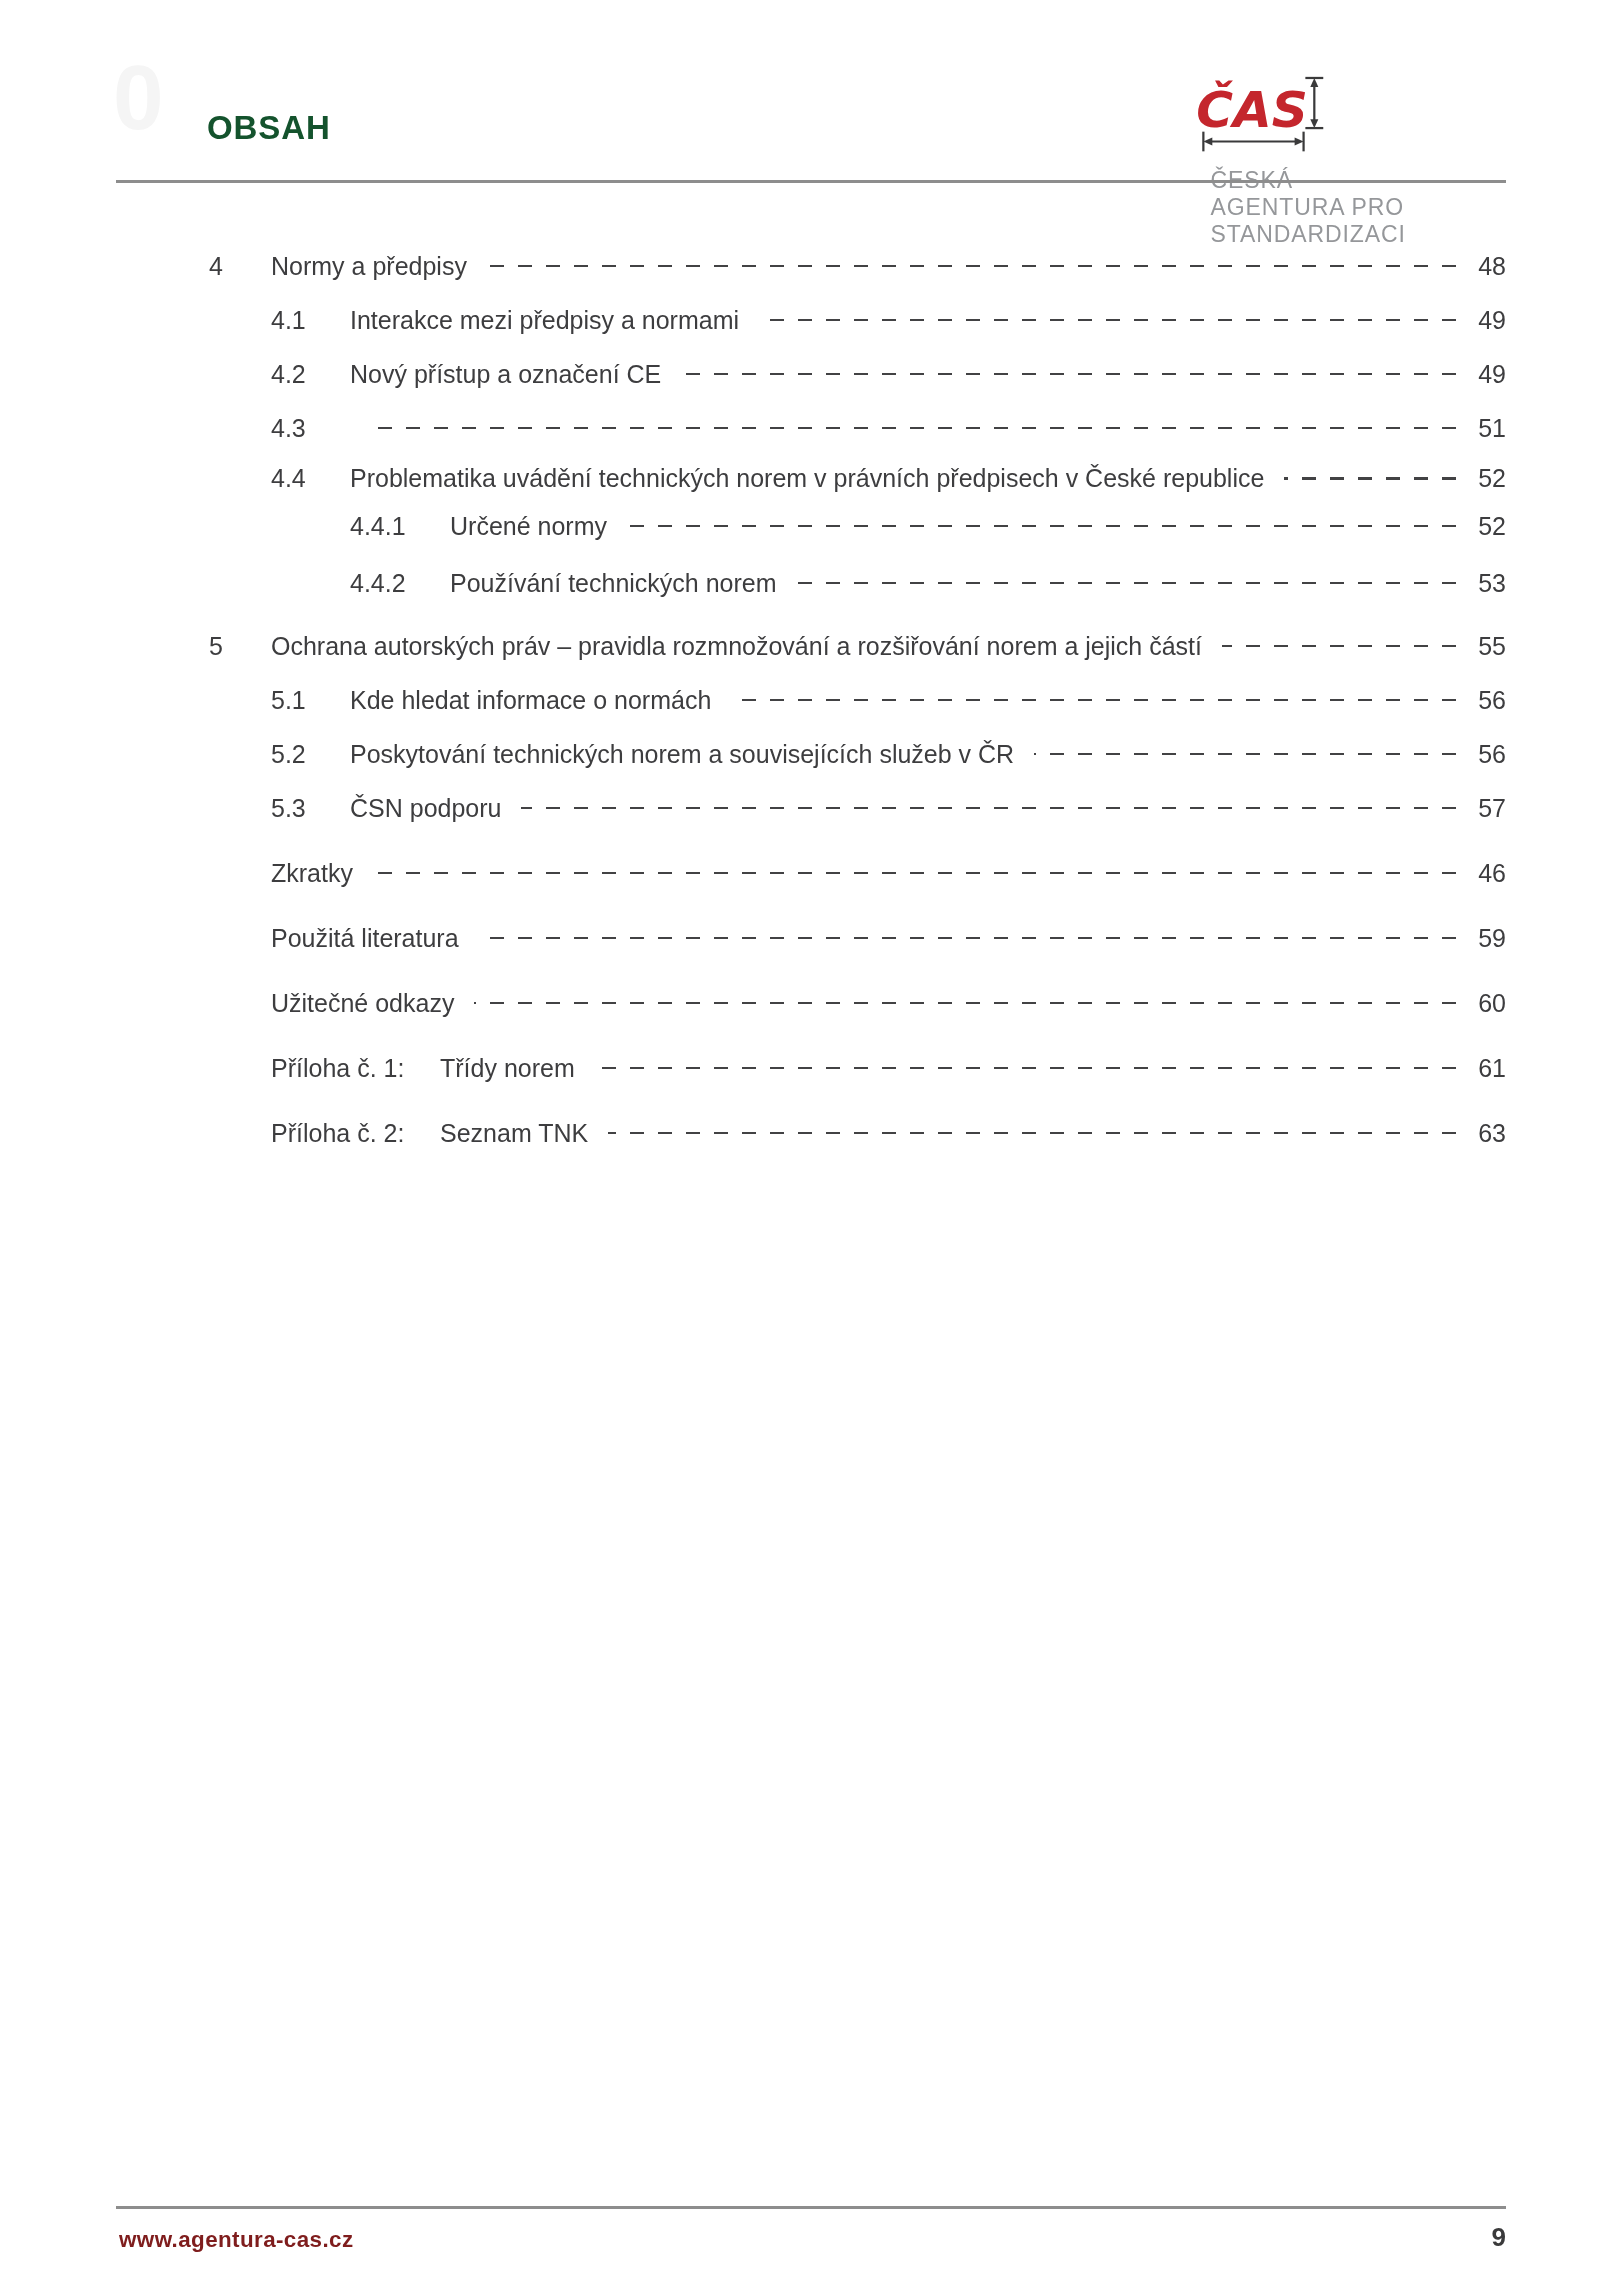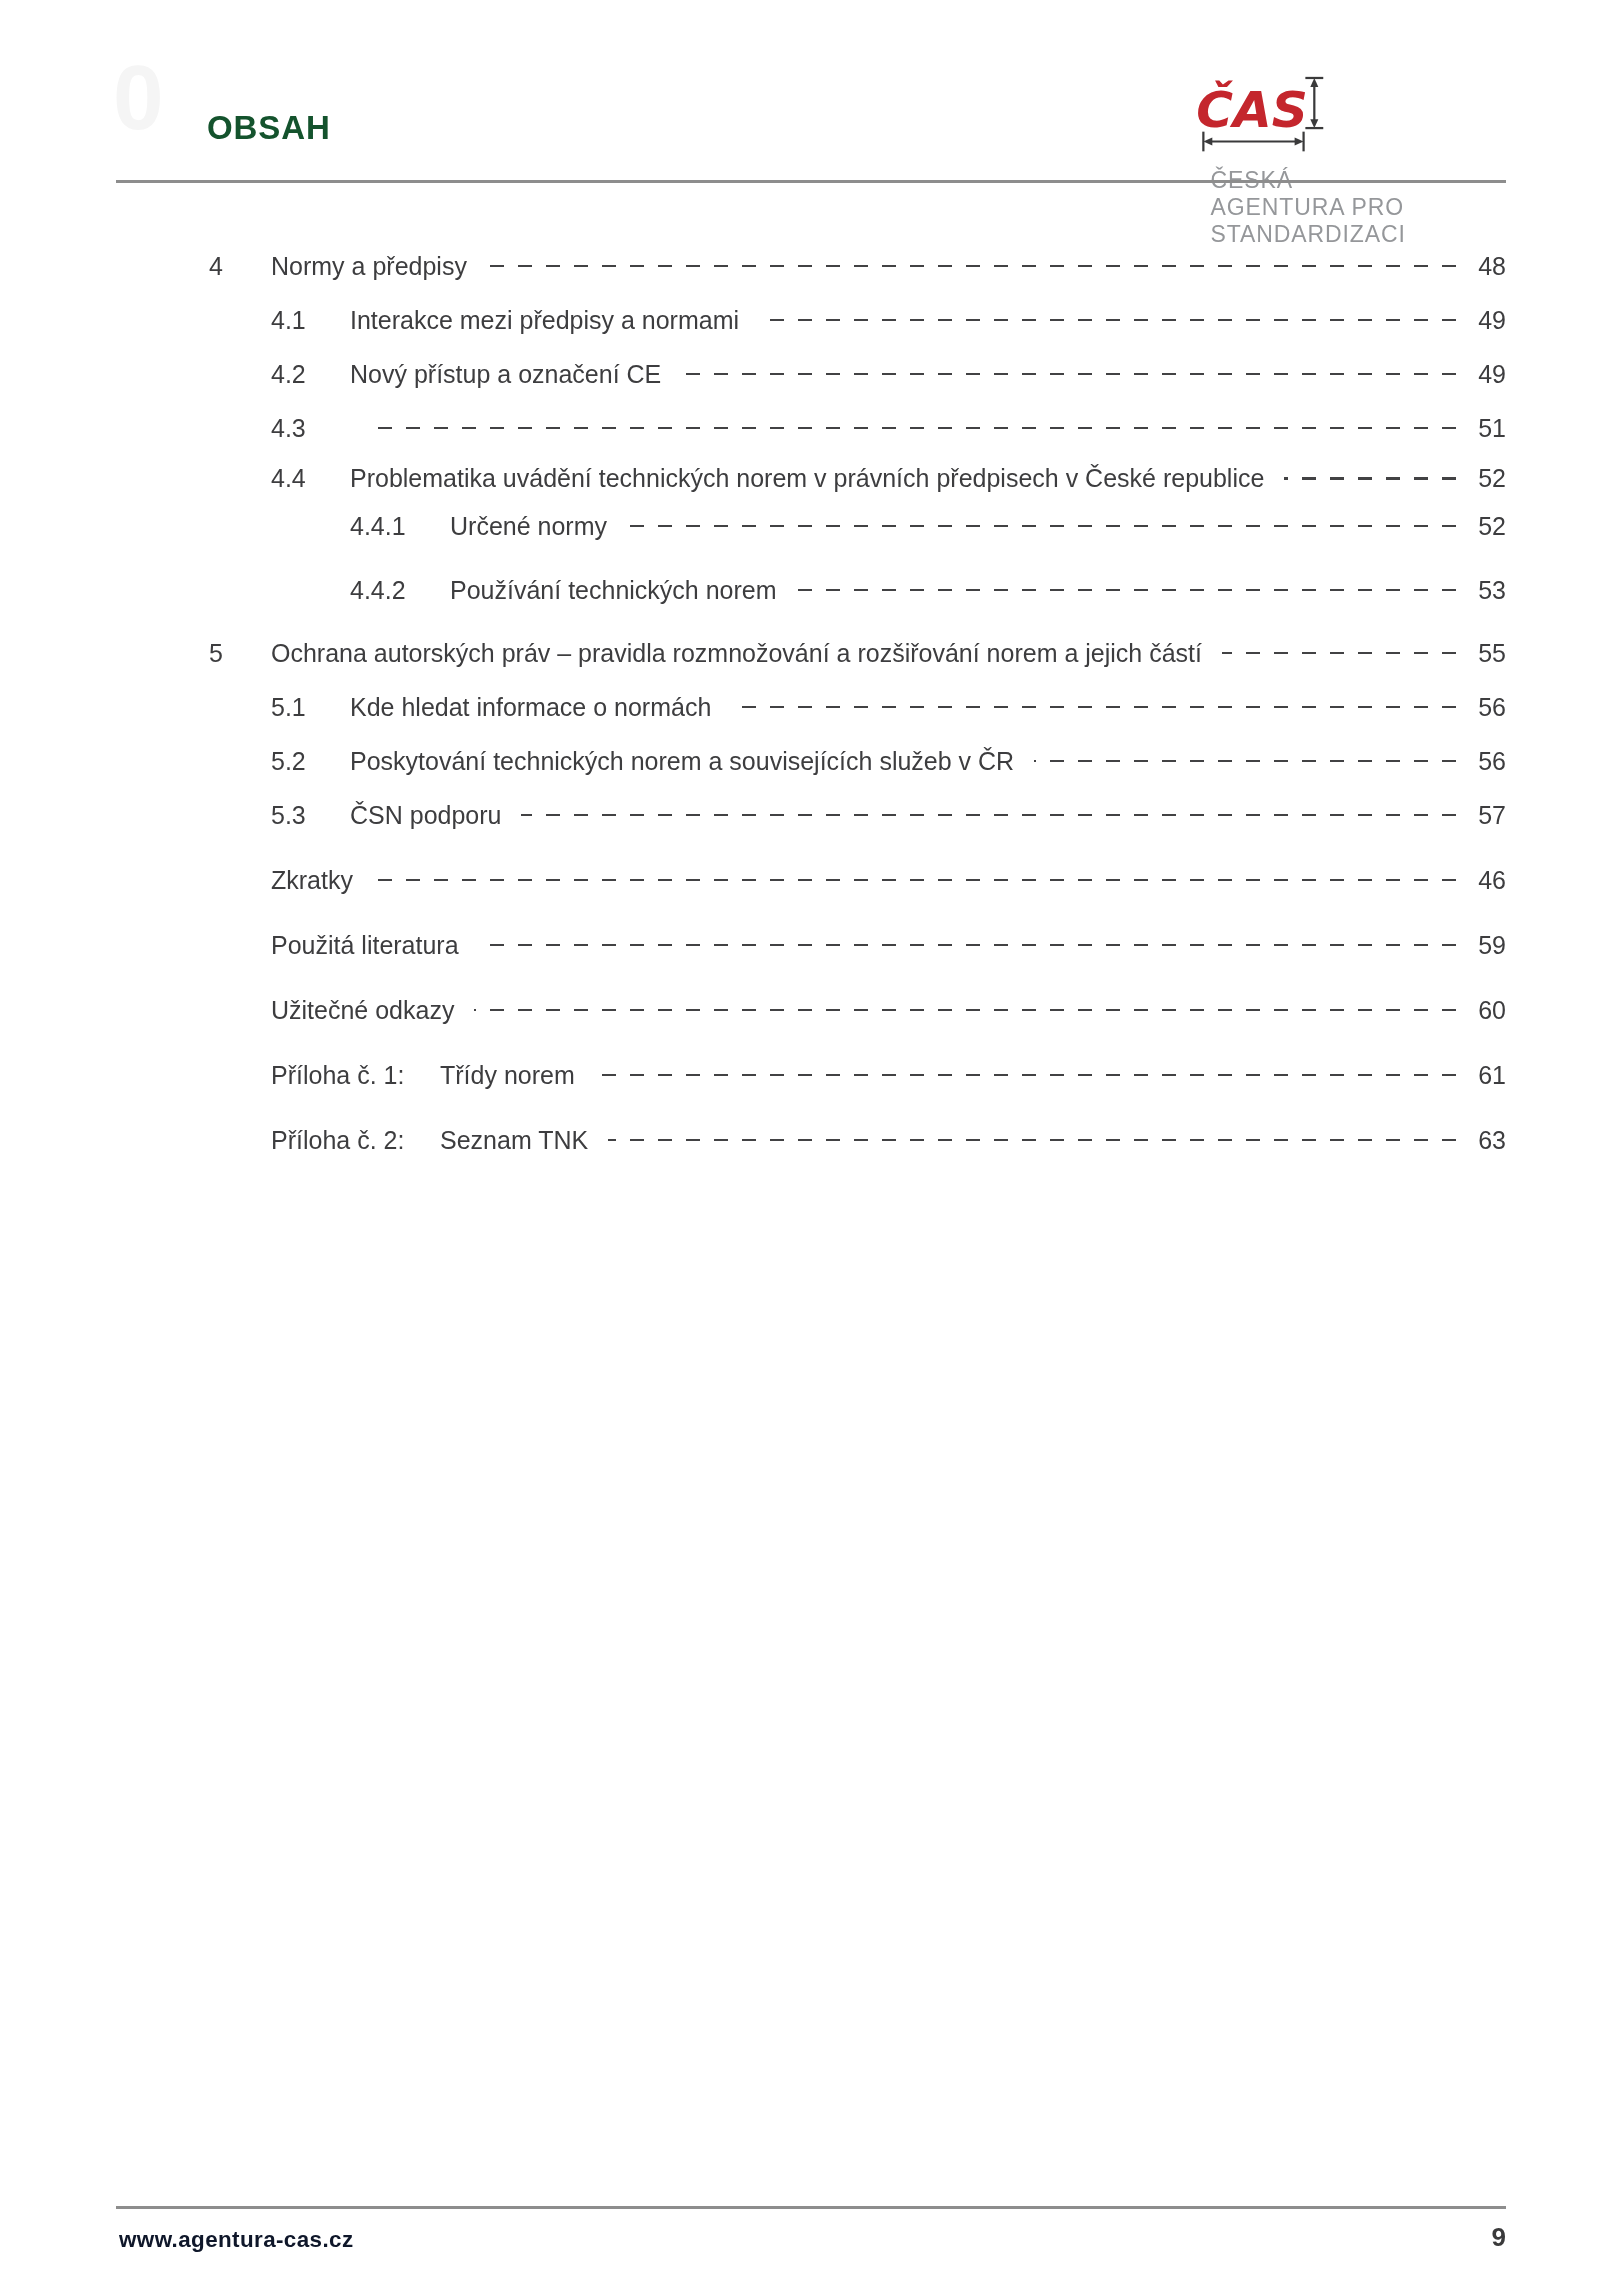--- a/index.html
+++ b/index.html
@@ -53,28 +53,28 @@
   .plain     { padding-left:62px; }
   .appendix  { padding-left:62px; }
   .appendix .num { width:169px; }
   .leader {
     flex:1 1 auto; height:2.7px; align-self:center;
     margin:0 12.5px 0 19.7px;
     background:repeating-linear-gradient(270deg,#424244 0 14.3px,transparent 14.3px 28px);
     min-width:28px;
   }
   .pg { flex:0 0 auto; min-width:38px; text-align:right; }
-  .m0{margin-top:0} .m12{margin-top:28px} .m13{margin-top:11.6px} .m16{margin-top:14.3px}
+  .m0{margin-top:0} .m12{margin-top:21px} .m13{margin-top:11.6px} .m16{margin-top:14.3px}
   .m20{margin-top:18px} .m30{margin-top:27px} .m32{margin-top:29px}
   
   .footer-rule { top:2206px; }
   .footer-site {
     position:absolute; left:119px; top:2227px;
     font-size:22.4px; font-weight:bold; letter-spacing:0.4px;
-    color:#0f172a;
+    color:#7f1d1d;
   }
   .footer-page {
     position:absolute; right:116px; top:2222px;
     font-size:26px; font-weight:bold; color:#3a3a3b;
   }
 </style>
 </head>
 <body>
 
 <div class="page">

